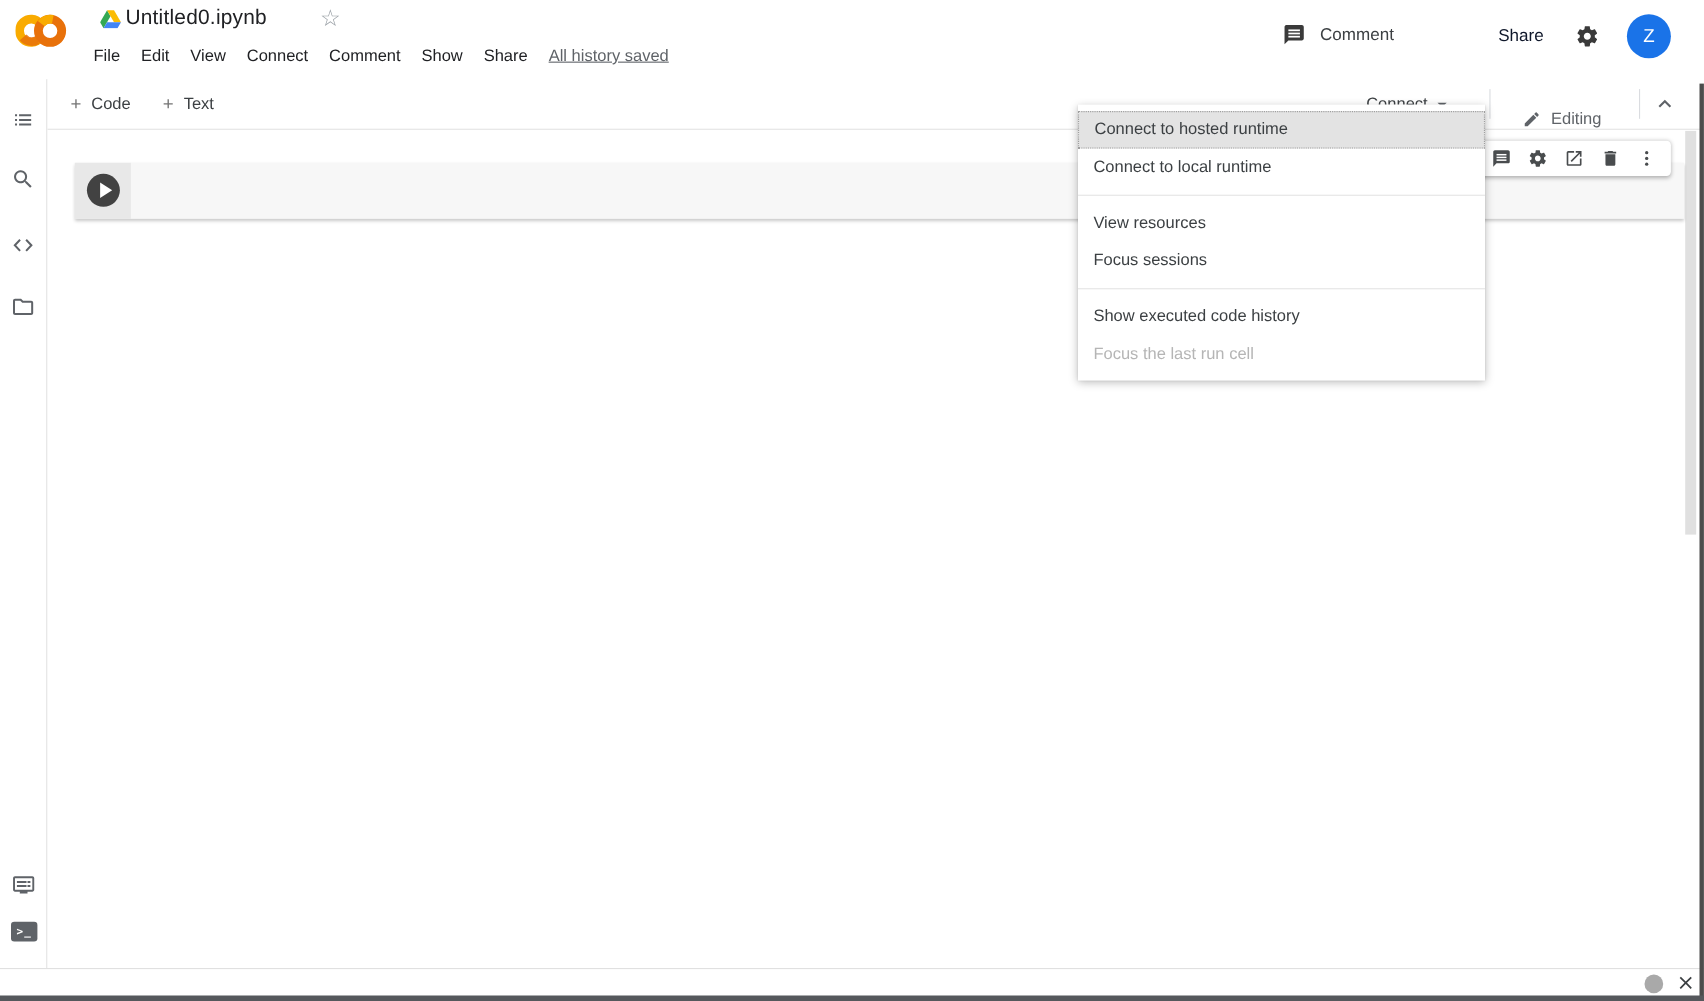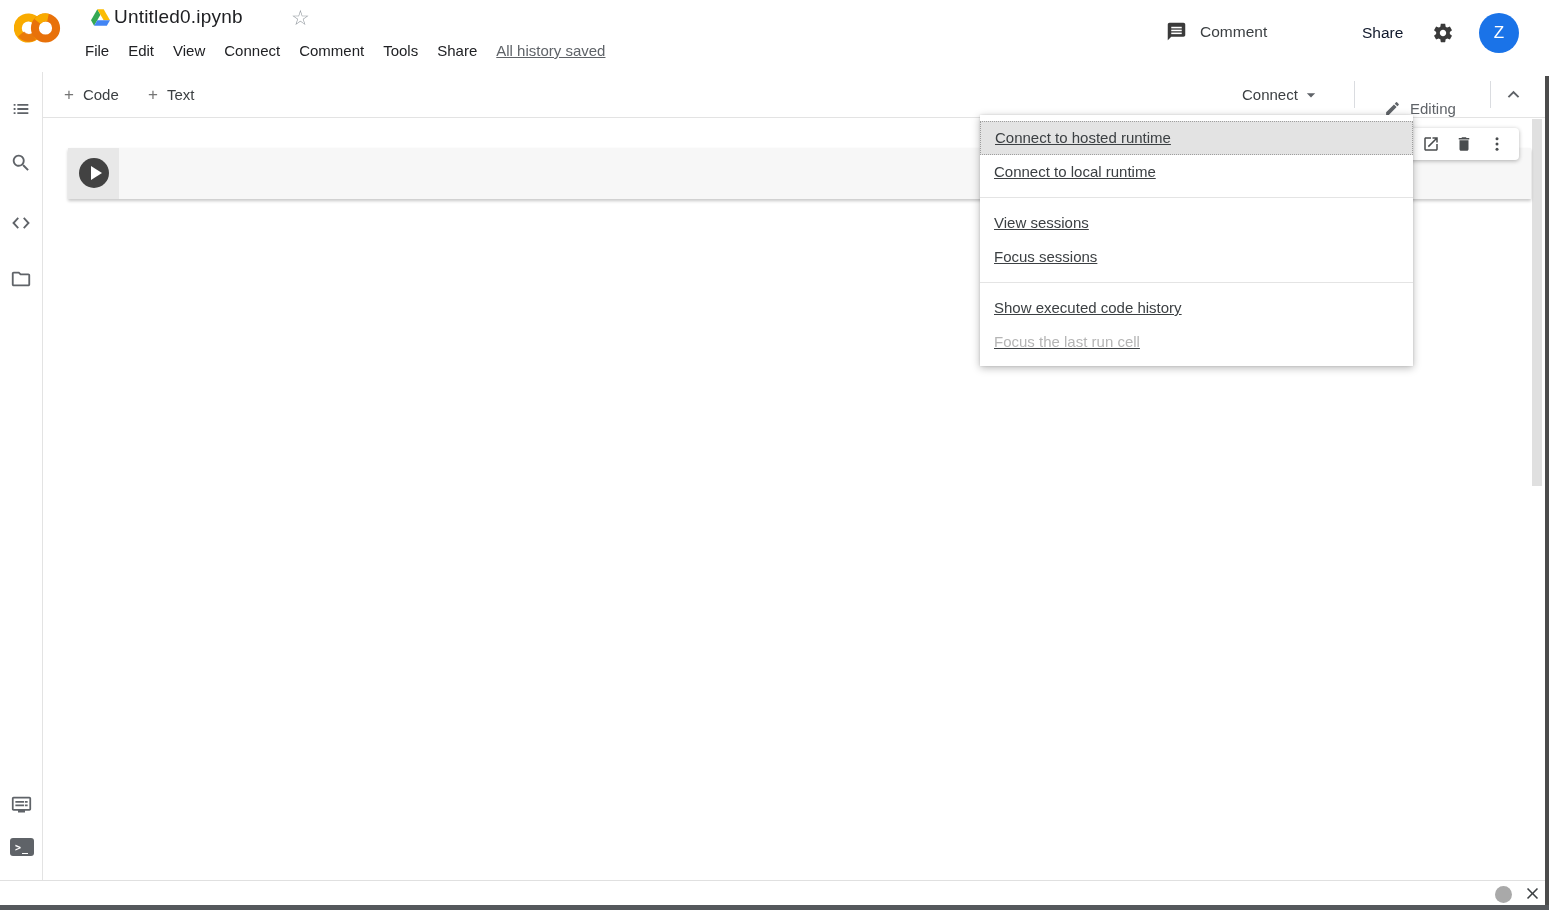--- a/index.html
+++ b/index.html
@@ -50,22 +50,22 @@
   .run-btn .tri { position:absolute; left:12px; top:8px; width:0; height:0;
                   border-left:11px solid #fff; border-top:7px solid transparent; border-bottom:7px solid transparent; }
   .cell-editor { flex:1; }
 
   
   .cell-toolbar { left:1343px; top:128px; width:176px; height:32px; background:#fff; border-radius:4px;
                   box-shadow:0 1px 4px rgba(0,0,0,.3); display:flex; align-items:center; justify-content:space-between;
                   padding:0 13px; z-index:5; }
 
   
-  .connect-menu { left:980px; top:115px; width:433px; background:#fff; padding:6px 0 7px;
-                  box-shadow:0 2px 8px rgba(0,0,0,.28), 0 0 2px rgba(0,0,0,.12); z-index:10;text-decoration:underline; }
+  .connect-menu { left:980px; top:95px; width:370px; background:#fff; padding:6px 0 7px;
+                  box-shadow:0 2px 8px rgba(0,0,0,.28), 0 0 2px rgba(0,0,0,.12); z-index:10; }
   .cm-item { height:34px; line-height:34px; padding-left:14px; font-size:15px; color:#3c4043; white-space:nowrap; }
   .cm-item.highlighted { background:#e3e3e3; border:1px dotted #9e9e9e; line-height:32px; }
   .cm-item.disabled { color:#b5b5b5; }
   .cm-divider { height:1px; background:#e4e4e4; margin:8px 0; }
 
   
   .scroll-thumb { left:1532px; top:119px; width:10px; height:367px; background:#e0e0e0; }
   .right-edge { left:1545px; top:76px; width:4px; height:834px; background:#4c4c4c; z-index:8; }
 
   
@@ -98,21 +98,21 @@
 
   <div class="abs doc-title">Untitled0.ipynb</div>
   <div class="abs star">☆</div>
 
   <div class="abs menubar">
     <span class="menu-item">File</span>
     <span class="menu-item">Edit</span>
     <span class="menu-item">View</span>
     <span class="menu-item">Connect</span>
     <span class="menu-item">Comment</span>
-    <span class="menu-item">Tools</span>
+    <span class="menu-item">Show</span>
     <span class="menu-item">Share</span>
     <span class="save-status">All history saved</span>
   </div>
 
   <div class="abs comment-btn">
     <svg width="21" height="21" viewBox="0 0 24 24" style="transform:scaleX(-1)">
       <path fill="#3a3a3a" d="M21.99 4c0-1.1-.89-2-1.99-2H4c-1.1 0-2 .9-2 2v12c0 1.1.9 2 2 2h14l4 4-.01-18z"></path>
       <rect x="6" y="6.6" width="12" height="1.8" fill="#fff"></rect>
       <rect x="6" y="9.9" width="12" height="1.8" fill="#fff"></rect>
       <rect x="6" y="13.2" width="12" height="1.8" fill="#fff"></rect>
@@ -227,21 +227,21 @@
       <circle cx="12" cy="5" r="2" fill="#494c4e"></circle>
         <circle cx="12" cy="12" r="2" fill="#494c4e"></circle>
         <circle cx="12" cy="19" r="2" fill="#494c4e"></circle>
     </svg>
   </div>
 
   <div class="abs connect-menu">
     <div class="cm-item highlighted">Connect to hosted runtime</div>
     <div class="cm-item">Connect to local runtime</div>
     <div class="cm-divider"></div>
-    <div class="cm-item">View sessions</div>
+    <div class="cm-item">View resources</div>
     <div class="cm-item">Focus sessions</div>
     <div class="cm-divider"></div>
     <div class="cm-item">Show executed code history</div>
     <div class="cm-item disabled">Focus the last run cell</div>
   </div>
 
   <div class="abs scroll-thumb"></div>
   <div class="abs right-edge"></div>
 
   <div class="abs bottombar">

